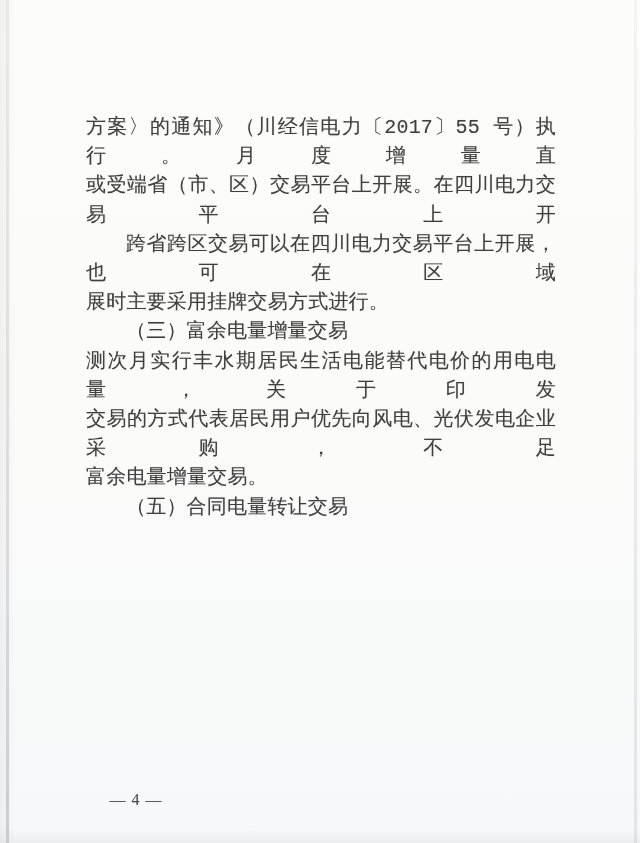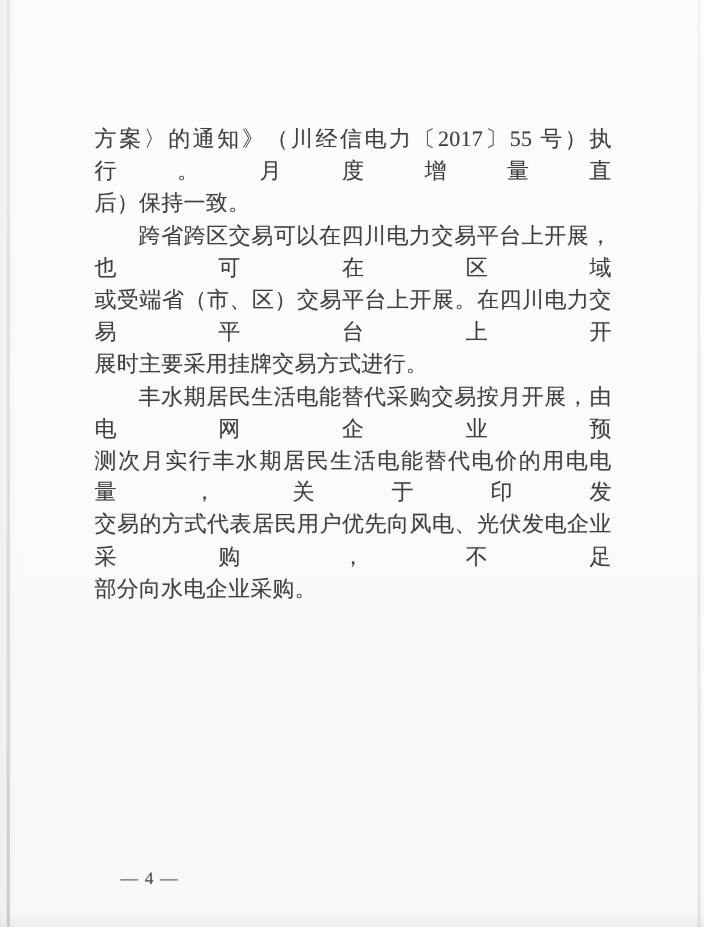--- a/index.html
+++ b/index.html
@@ -43,20 +43,21 @@
     line-height:29.2px;
     color:var(--ink);
     text-shadow:0 0 1px rgba(90,90,90,0.35);
     letter-spacing:0.2px;
   }
   .line{
     text-align:justify;
     text-align-last:justify;
     white-space:nowrap; 
     overflow:visible;
+    font-family:Liberation Mono, monospace;
   }
   .line{white-space:normal;}
   .line.indent{text-indent:2em;}
   .line.end{text-align-last:left;}
   .page-footer{
     position:absolute;
     left:104px;top:791px;width:64px;
     text-align:center;
     font-size:16px;
     color:#4a4a4a;
@@ -68,23 +69,23 @@
 <body>
 
 <div class="scan-edge-left"></div>
 <div class="scan-line-left"></div>
 <div class="scan-line-right"></div>
 <div class="scan-shade-bottom"></div>
 
 <div class="text-block">
 
 <div class="line">方案〉的通知》（川经信电力〔2017〕55 号）执行。月度增量直</div>
-    <div class="line end">后）保持一致。</div>
+    <div class="line">或受端省（市、区）交易平台上开展。在四川电力交易平台上开</div>
     <div class="line indent">跨省跨区交易可以在四川电力交易平台上开展，也可在区域</div>
-    <div class="line">或受端省（市、区）交易平台上开展。在四川电力交易平台上开</div>
     <div class="line end">展时主要采用挂牌交易方式进行。</div>
-    <div class="line indent">丰水期居民生活电能替代采购交易按月开展，由电网企业预</div>
+    <div class="line indent end">（三）富余电量增量交易</div>
     <div class="line">测次月实行丰水期居民生活电能替代电价的用电电量，关于印发</div>
     <div class="line">交易的方式代表居民用户优先向风电、光伏发电企业采购，不足</div>
-    <div class="line end">部分向水电企业采购。</div>
+    <div class="line end">富余电量增量交易。</div>
+    <div class="line indent end">（五）合同电量转让交易</div>
   </div>
 
 <div class="page-footer">— 4 —</div>
 
 </body></html>

